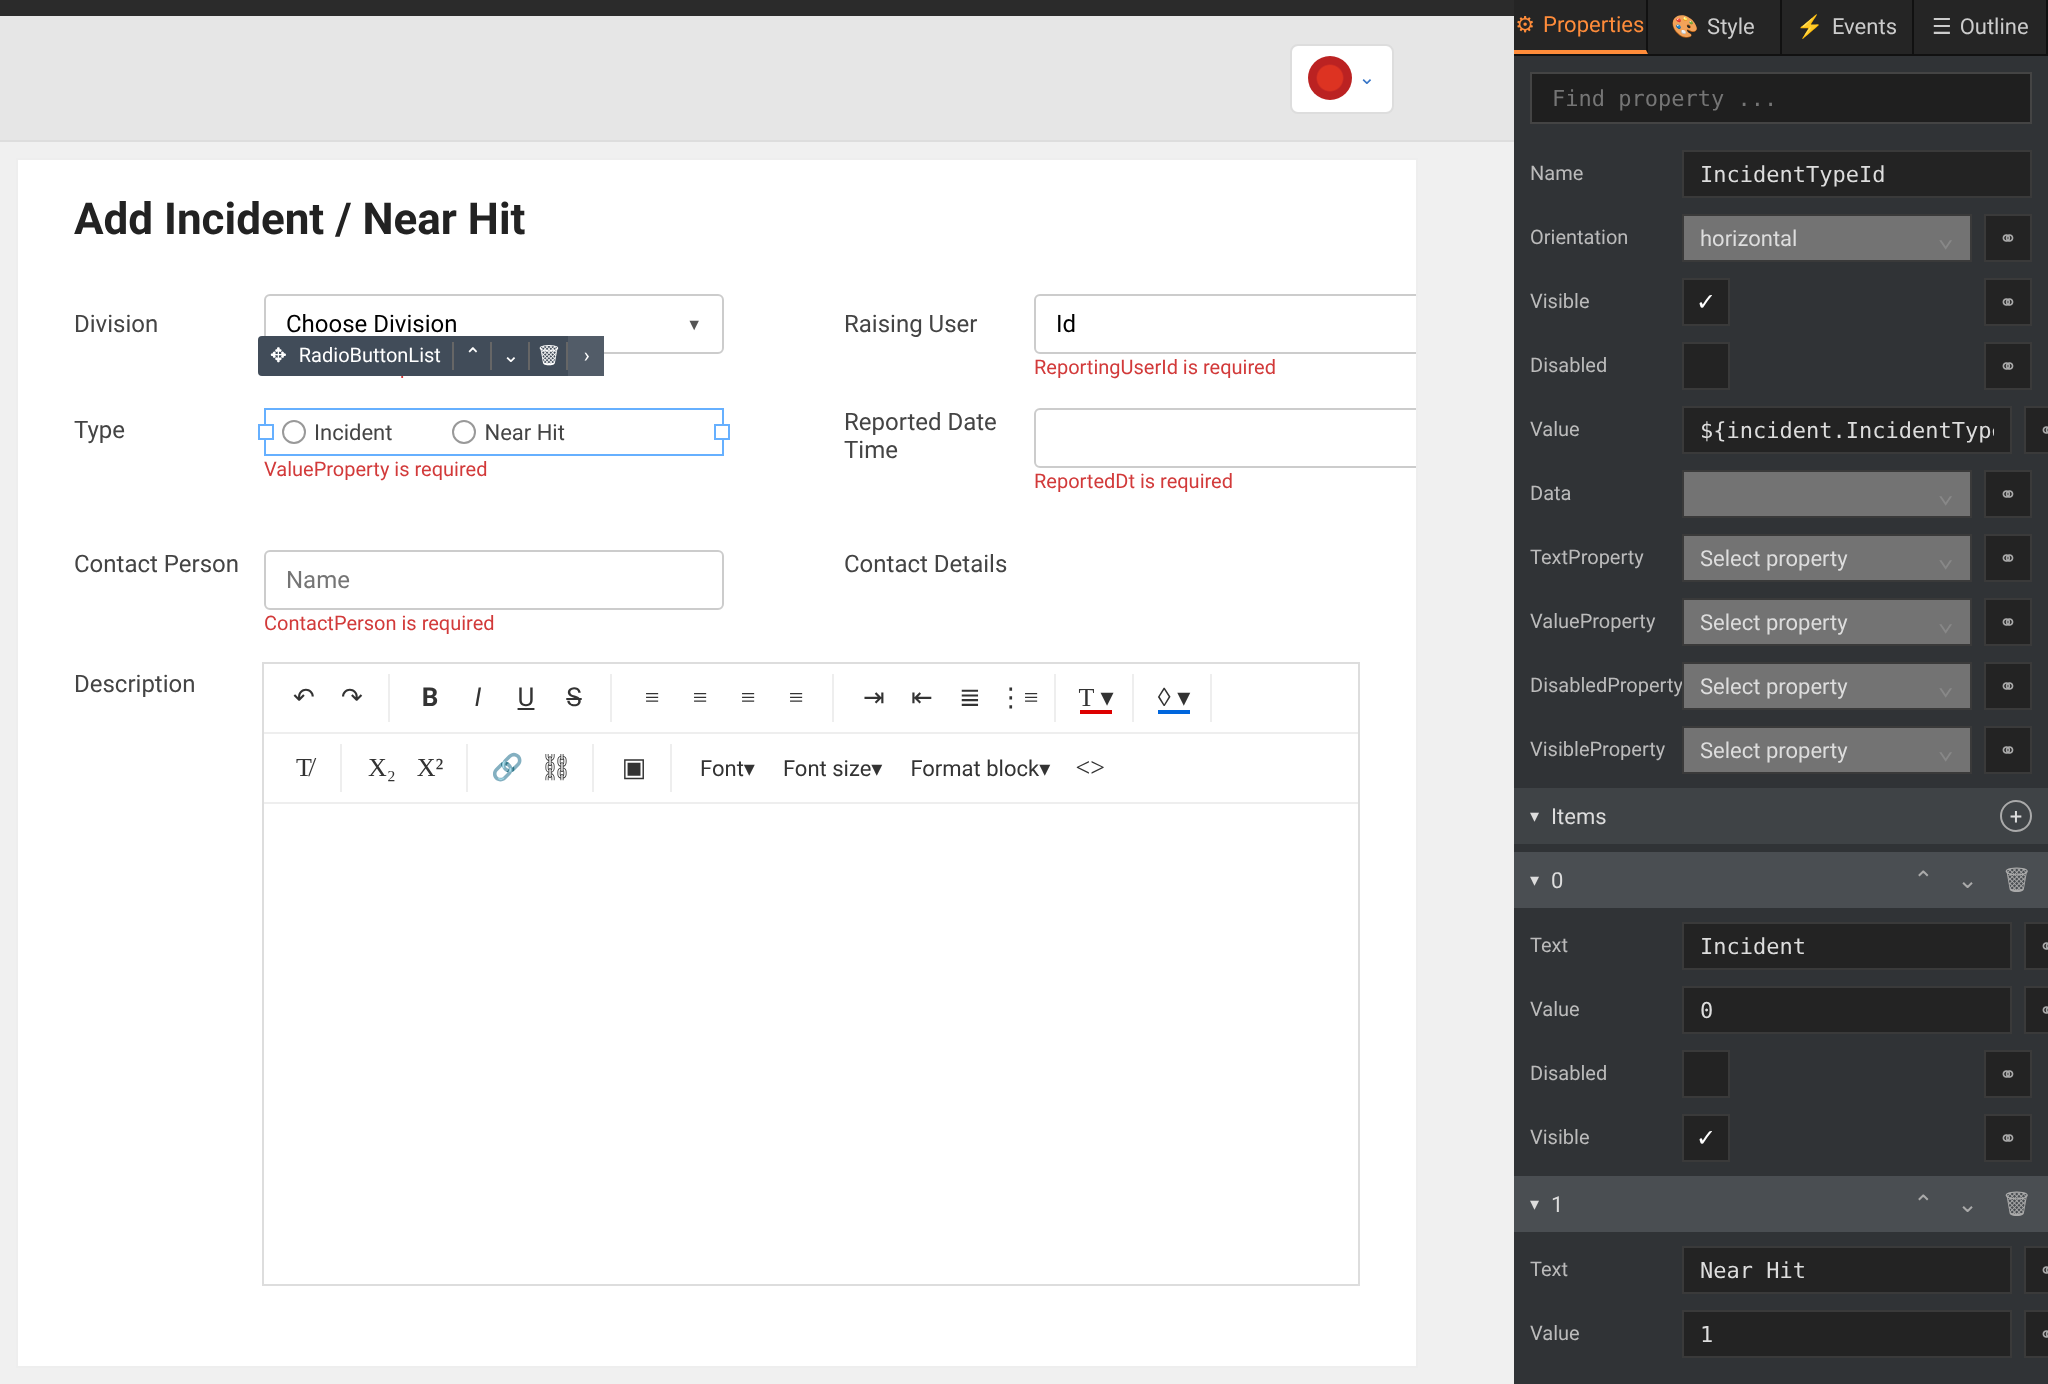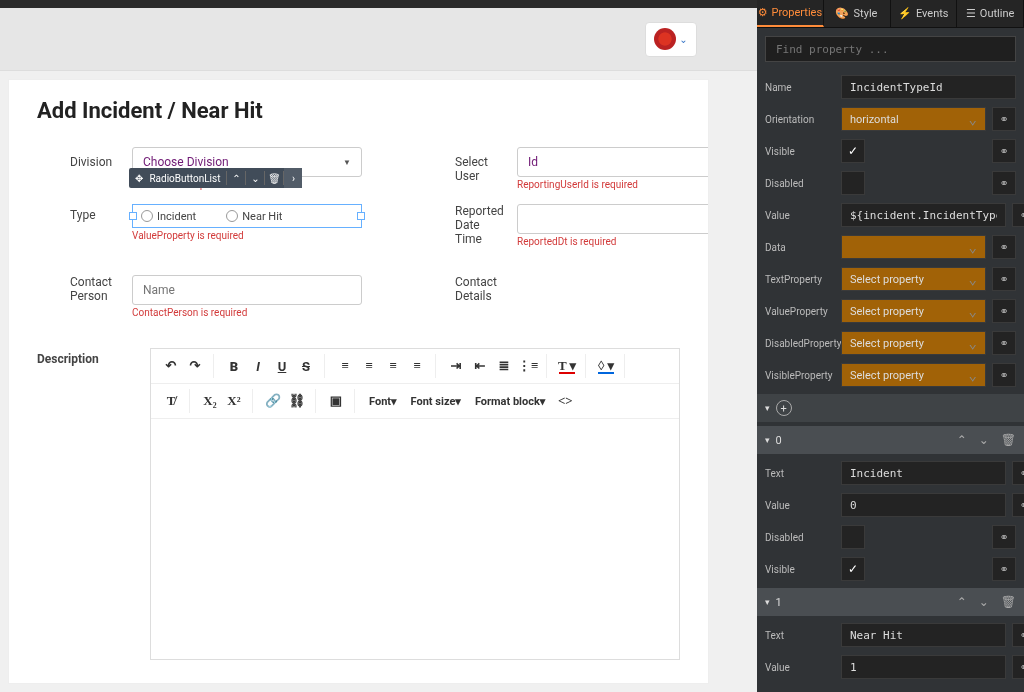--- a/index.html
+++ b/index.html
@@ -9,45 +9,45 @@
 .topbar { height:8px; background:#2b2b2b; }
 .header { height:63px; background:#e6e6e6; display:flex; justify-content:flex-end; align-items:center; padding-right:60px; border-bottom:1px solid #ddd; }
 .header-avatar { width:52px; height:35px; background:#fff; border:1px solid #ddd; border-radius:4px; display:flex; align-items:center; justify-content:center; gap:3px; }
 .avatar-img { width:22px; height:22px; border-radius:50%; background:radial-gradient(circle,#d32 40%,#b22 45%); }
 .avatar-chev { font-size:10px; color:#3876c7; }
 
 .content { flex:1; margin:8px 48px 8px 8px; background:#fff; padding:18px 28px; overflow:auto; border:1px solid #eee; }
 .page-title { font-size:22px; font-weight:700; color:#222; margin-bottom:24px; }
 
 .form-grid { display:grid; grid-template-columns:85px 230px 40px 85px 230px; gap:0 10px; align-items:start; }
-.label { font-size:12px; color:#444; padding-top:8px;margin-left:33px; }
+.label { font-size:12px; color:#444; padding-top:8px; }
 .field-wrap { position:relative; }
 .err { font-size:10px; color:#d23a3a; margin-top:2px; display:block; }
 
-.dropdown { width:100%; height:30px; border:1px solid #ccc; border-radius:3px; padding:0 10px; font-size:12px; color:#701a75; background:#fff; display:flex; align-items:center; justify-content:space-between; }
+.dropdown { width:100%; height:30px; border:1px solid #ccc; border-radius:3px; padding:0 10px; font-size:12px; color:#000000; background:#fff; display:flex; align-items:center; justify-content:space-between; }
 .dropdown::after { content:"▼"; font-size:8px; color:#555; }
 
 .text-input { width:100%; height:30px; border:1px solid #ccc; border-radius:3px; padding:0 10px; font-size:12px; color:#999; }
 .textarea { width:100%; height:62px; border:1px solid #ccc; border-radius:3px; padding:8px 10px; font-size:12px; color:#999; resize:both; }
 
 .datepicker { width:100%; height:30px; border:1px solid #ccc; border-radius:3px; display:flex; align-items:center; justify-content:flex-end; padding:0 8px; }
 
 .radio-selected { position:relative; border:1px solid #66b0ff; background:#fff; height:24px; display:flex; align-items:center; padding:0 8px; gap:30px; }
 .radio-selected::before, .radio-selected::after { content:""; position:absolute; width:6px; height:6px; background:#fff; border:1px solid #66b0ff; top:50%; transform:translateY(-50%); }
 .radio-selected::before { left:-4px; }
 .radio-selected::after { right:-4px; }
 .radio-opt { display:flex; align-items:center; gap:4px; font-size:11px; color:#444; }
 .radio-circle { width:12px; height:12px; border:1.5px solid #999; border-radius:50%; }
 
 .selection-toolbar { position:absolute; top:-22px; left:-3px; height:20px; background:#414c59; display:flex; align-items:center; color:#fff; font-size:10px; border-radius:2px; }
 .sel-item { padding:0 6px; display:flex; align-items:center; gap:3px; height:100%; cursor:pointer; }
 .sel-sep { width:1px; height:14px; background:#666; }
 .sel-arrow { background:#414c59; width:18px; height:20px; display:flex; align-items:center; justify-content:center; font-size:10px; }
 
-.editor-section { margin-top:30px; display:flex; gap:28px;font-weight:bold; }
+.editor-section { margin-top:13px; display:flex; gap:9px; }
 .editor-label { font-size:12px; color:#444; width:85px; flex-shrink:0; padding-top:4px; }
 .editor { flex:1; border:1px solid #ddd; }
 .editor-toolbar { border-bottom:1px solid #eee; padding:5px 8px; display:flex; flex-wrap:wrap; gap:2px; align-items:center; }
 .tb-group { display:flex; border-right:1px solid #eee; padding-right:6px; margin-right:6px; }
 .tb-btn { width:24px; height:24px; display:flex; align-items:center; justify-content:center; font-size:13px; color:#333; cursor:pointer; font-family:Georgia,serif; }
 .tb-btn.wide { width:auto; padding:0 6px; font-size:11px; font-family:inherit; }
 .tb-btn.color-A { position:relative; }
 .tb-btn.color-A::after { content:""; position:absolute; bottom:4px; left:4px; right:4px; height:2px; }
 .tb-btn.redline::after { background:#d00; }
 .tb-btn.blueline::after { background:#06d; }
@@ -59,21 +59,21 @@
 .ptab { flex:1; display:flex; align-items:center; justify-content:center; gap:4px; font-size:11px; cursor:pointer; border-right:1px solid #111; }
 .ptab.active { color:#ff8c3a; border-bottom:2px solid #ff8c3a; }
 .ptab-icon { font-size:11px; }
 
 .panel-body { padding:8px; flex:1; }
 .prop-search { width:100%; height:26px; background:#1f1f1f; border:1px solid #444; color:#888; padding:0 10px; font-family:monospace; font-size:11px; margin-bottom:10px; }
 
 .prop-row { display:flex; align-items:center; height:30px; gap:6px; margin-bottom:2px; }
 .prop-label { width:70px; font-size:10px; color:#bbb; flex-shrink:0; }
 .prop-input { flex:1; height:24px; background:#232323; border:1px solid #3a3a3a; color:#ddd; padding:0 8px; font-family:monospace; font-size:11px; }
-.prop-select { flex:1; height:24px; background:#a16207; border:1px solid #3a3a3a; color:#ddd; padding:0 8px; font-family:monospace; font-size:11px; display:flex; align-items:center; justify-content:space-between; }
+.prop-select { flex:1; height:24px; background:#737373; border:1px solid #3a3a3a; color:#ddd; padding:0 8px; font-family:monospace; font-size:11px; display:flex; align-items:center; justify-content:space-between; }
 .prop-select::after { content:"⌄"; color:#888; font-size:14px; }
 .prop-check { width:24px; height:24px; background:#232323; border:1px solid #3a3a3a; display:flex; align-items:center; justify-content:center; color:#fff; font-size:12px; }
 .prop-flex-fill { flex:1; }
 .link-btn { width:24px; height:24px; background:#232323; border:1px solid #3a3a3a; display:flex; align-items:center; justify-content:center; color:#aaa; font-size:11px; flex-shrink:0; }
 
 .section-hdr { height:28px; background:#3f4346; display:flex; align-items:center; padding:0 8px; font-size:11px; color:#ddd; margin:4px -8px 4px -8px; gap:6px; }
 .section-hdr.sub { background:#4a4e52; }
 .sec-chev { font-size:9px; cursor:pointer; }
 .sec-title { flex:1; }
 .sec-act { font-size:12px; cursor:pointer; color:#aaa; margin-left:6px; }
@@ -98,21 +98,21 @@
     <div class="form-grid">
 
       <div class="label">Division</div>
       <div class="field-wrap">
         <div class="dropdown">
             <span>Choose Division</span>
           </div>
         <span class="err">DivisionId is required</span>
       </div>
       <div></div>
-      <div class="label">Select User</div>
+      <div class="label">Raising User</div>
       <div class="field-wrap">
         <div class="dropdown">
             <span>Id</span>
           </div>
         <span class="err">ReportingUserId is required</span>
       </div>
 
       <div class="label" style="padding-top:18px">Type</div>
       <div class="field-wrap" style="padding-top:14px">
         <div class="selection-toolbar">
@@ -305,20 +305,21 @@
     <div class="prop-row">
         <div class="prop-label">VisibleProperty</div>
         <div class="prop-select">
           <span>Select property</span>
         </div>
         <div class="link-btn">⚭</div>
       </div>
 
     <div class="section-hdr">
       <span class="sec-chev">▾</span>
+      <span class="sec-title">Items</span>
       <span class="plus-circle">+</span>
     </div>
 
     <div class="section-hdr sub">
       <span class="sec-chev">▾</span>
       <span class="sec-title">0</span>
       <span class="sec-act">⌃</span>
       <span class="sec-act">⌄</span>
       <span class="sec-act">🗑</span>
     </div>

